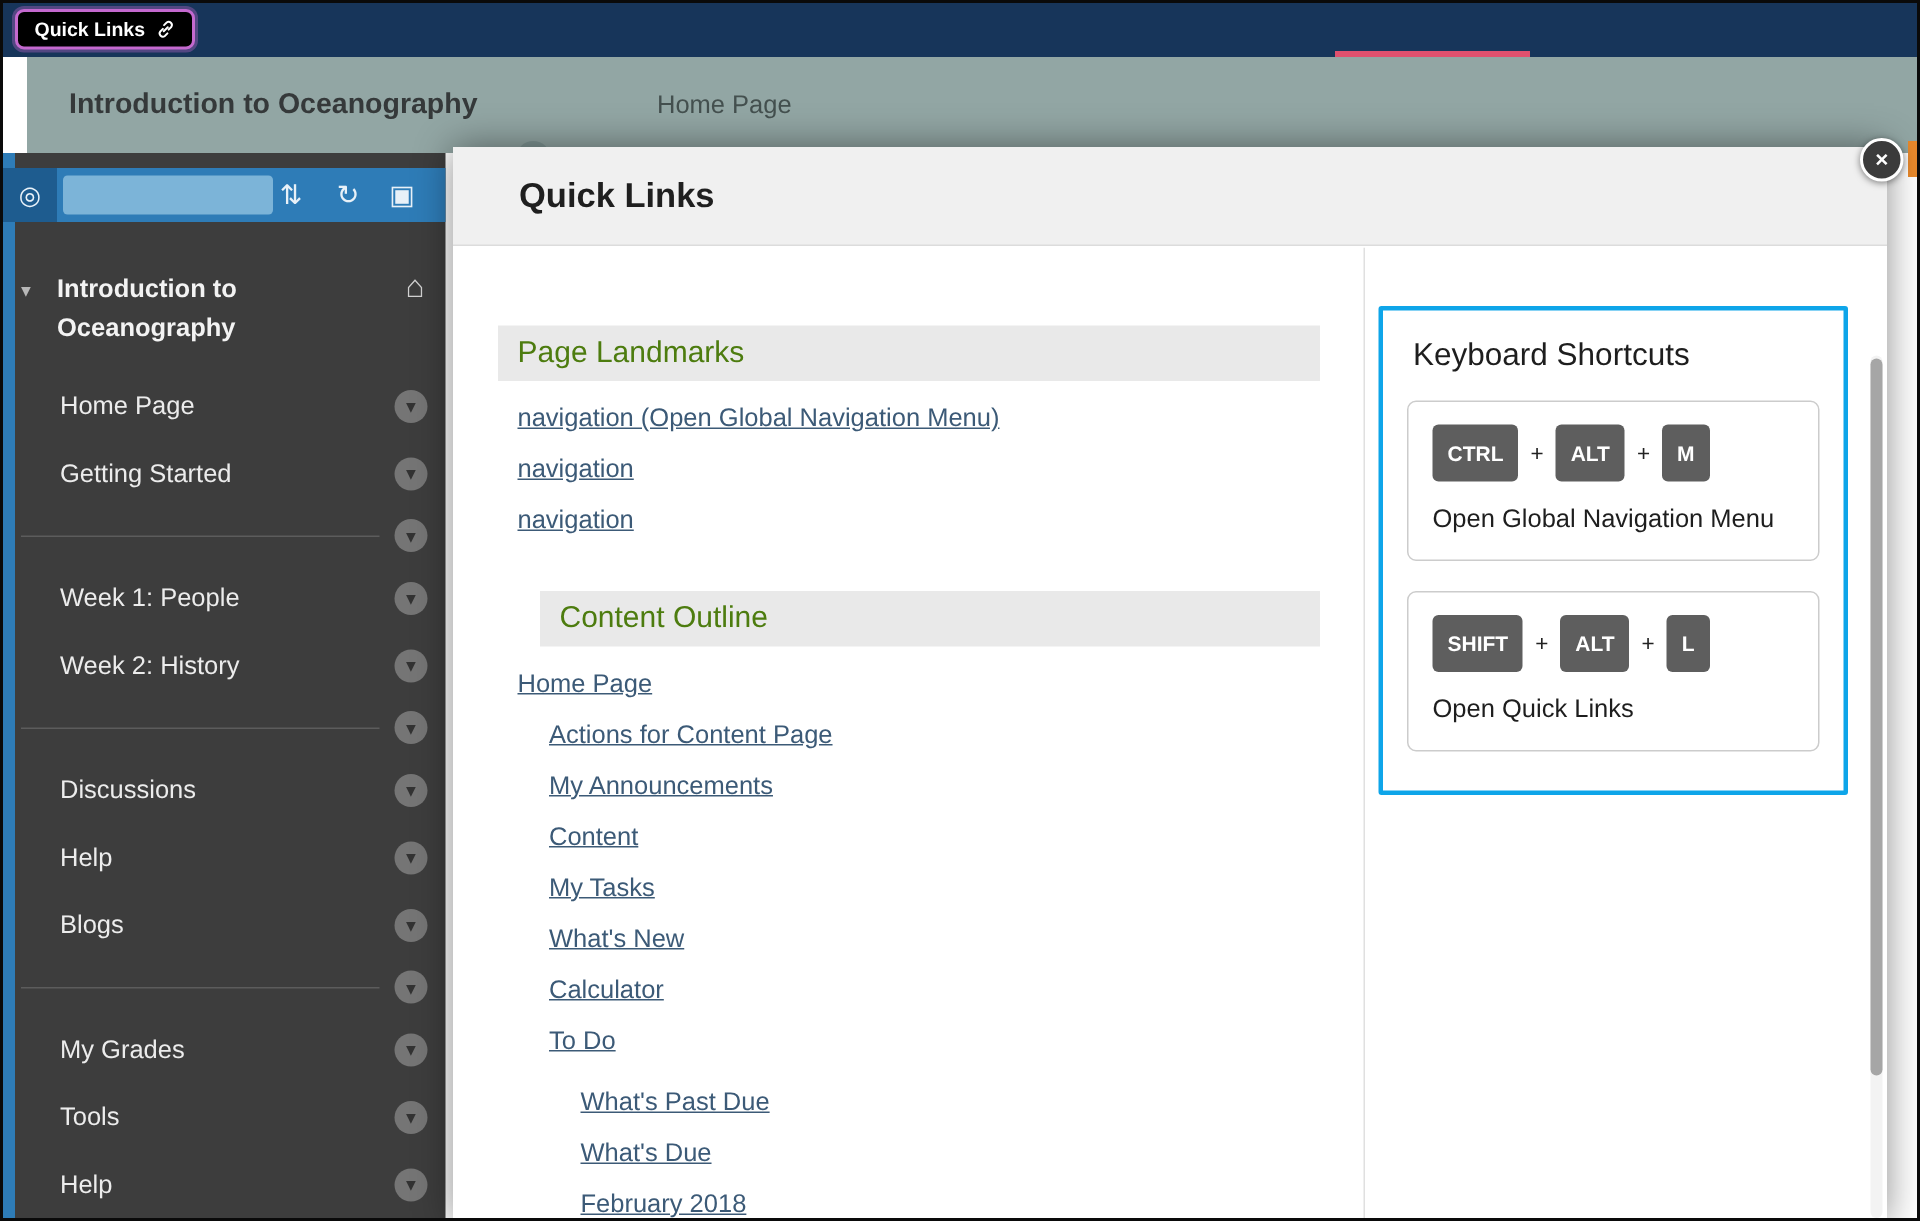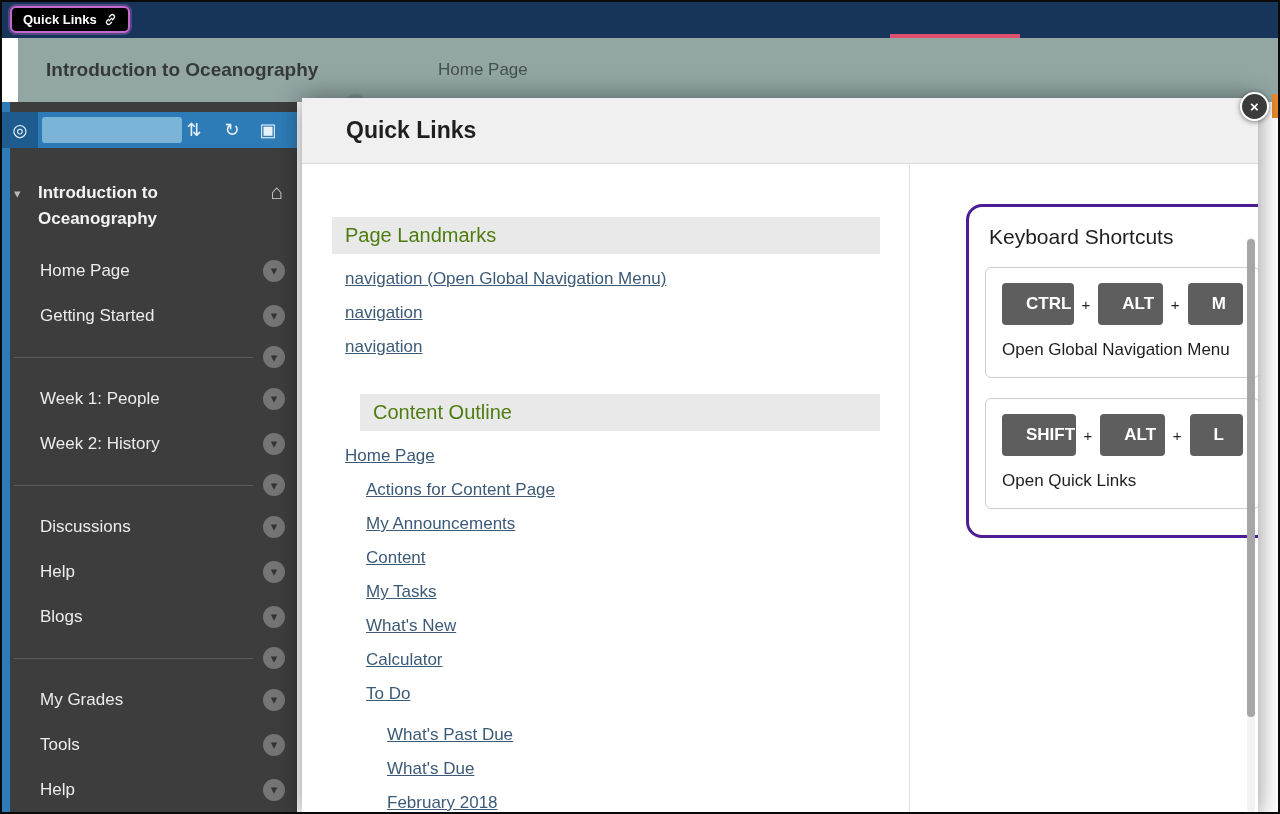--- a/index.html
+++ b/index.html
@@ -71,28 +71,28 @@
   .bar-landmarks { margin-top: 52px; }
   .bar-outline { margin-top: 30px; margin-left: 28px; }
   .links { padding: 8px 0 0 13px; }
   .link-row { height: 34px; display: flex; align-items: center; }
   .qlink { color: #3c5a77; font-size: 17px; text-decoration: underline; cursor: pointer; }
   .ind-1 { padding-left: 21px; } .ind-2 { padding-left: 42px; align-items: flex-end; }
 
   .v-divider { position: absolute; left: 607px; top: 0; bottom: 0; width: 1px; background: #e0e0e0; }
 
   .col-right { position: absolute; left: 617px; top: 0; width: 330px; }
-  .kb-box { margin-top: 39px; width: 313px; border: 3px solid #4c1d95; border-radius: 16px;
-      padding: 14px 16px 6px 16px; margin-left: 47px; }
+  .kb-box { margin-top: 39px; width: 313px; border: 3px solid #0ea5e9; border-radius: 2px;
+      padding: 14px 16px 6px 16px; }
   .kb-title { font-size: 21px; color: #1e1e1e; margin: 4px 0 18px 4px; font-weight: 500; }
   .kb-card { background: #fff; border: 1px solid #cccccc; border-radius: 6px;
       padding: 15px 16px; margin-bottom: 20px; }
   .keys { display: flex; align-items: center; gap: 8px; margin-bottom: 12px; }
-  .key { background: #5e5e5e; color: #fff; font-weight: bold; font-size: 17px;
-      min-width: 24px; padding: 11px 24px; border-radius: 4px; text-align: center; }
+  .key { background: #5e5e5e; color: #fff; font-weight: bold; font-size: 14px;
+      min-width: 24px; padding: 11px 10px; border-radius: 4px; text-align: center; }
   .plus { color: #222; font-size: 15px; }
   .kb-desc { font-size: 17px; color: #1e1e1e; line-height: 25px; }
 
   .modal-scroll { position: absolute; right: 3px; top: 72px; bottom: 4px; width: 8px;
       background: #f3f3f3; border-radius: 4px; }
   .modal-thumb { position: absolute; top: 2px; left: 0; width: 8px; height: 478px;
       background: #a6a6a6; border-radius: 4px; cursor: grab; }
 </style>
 </head>
 <body>

